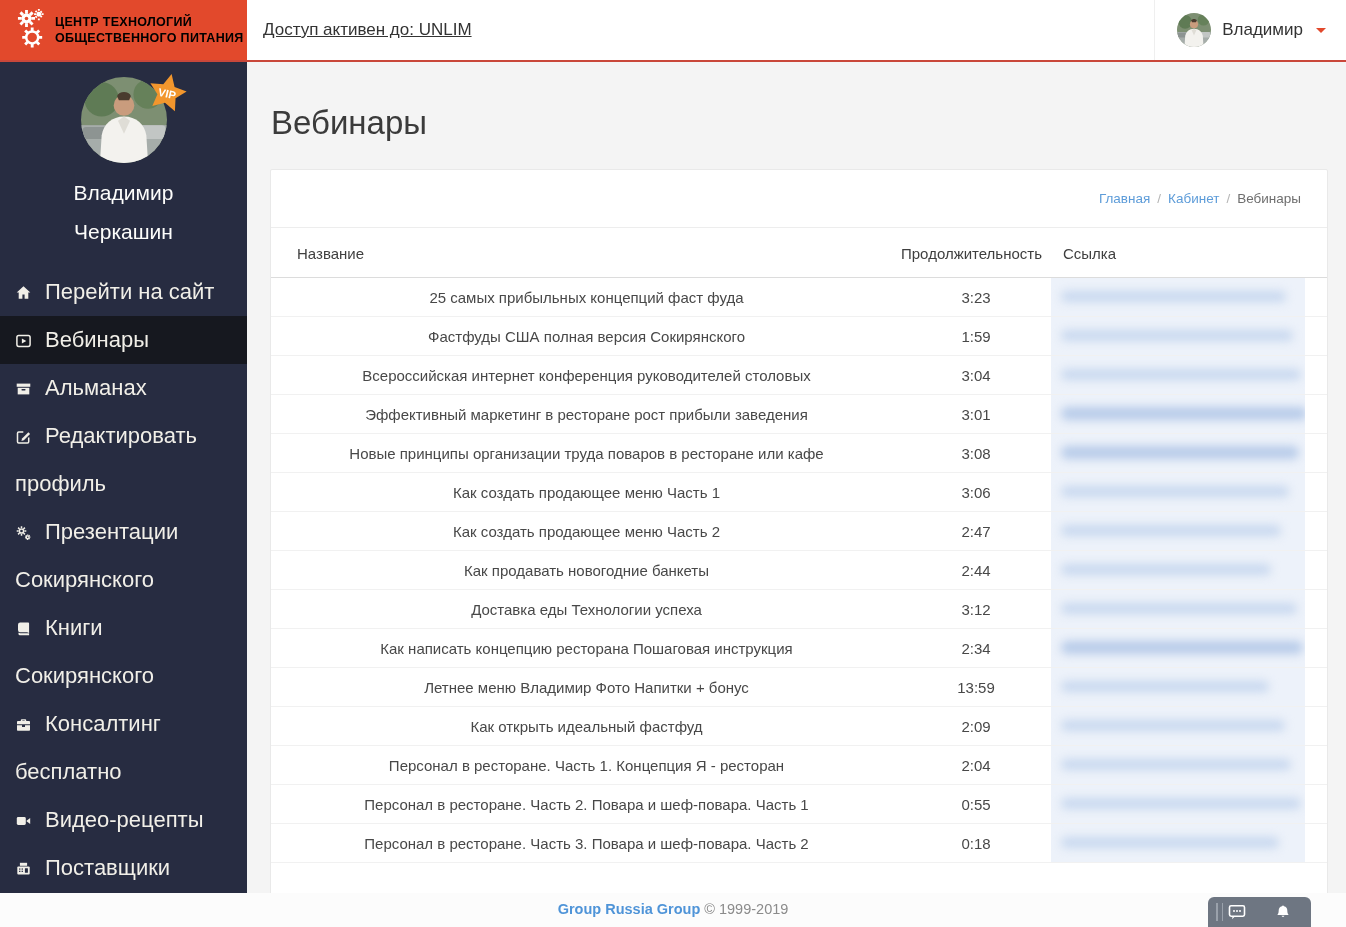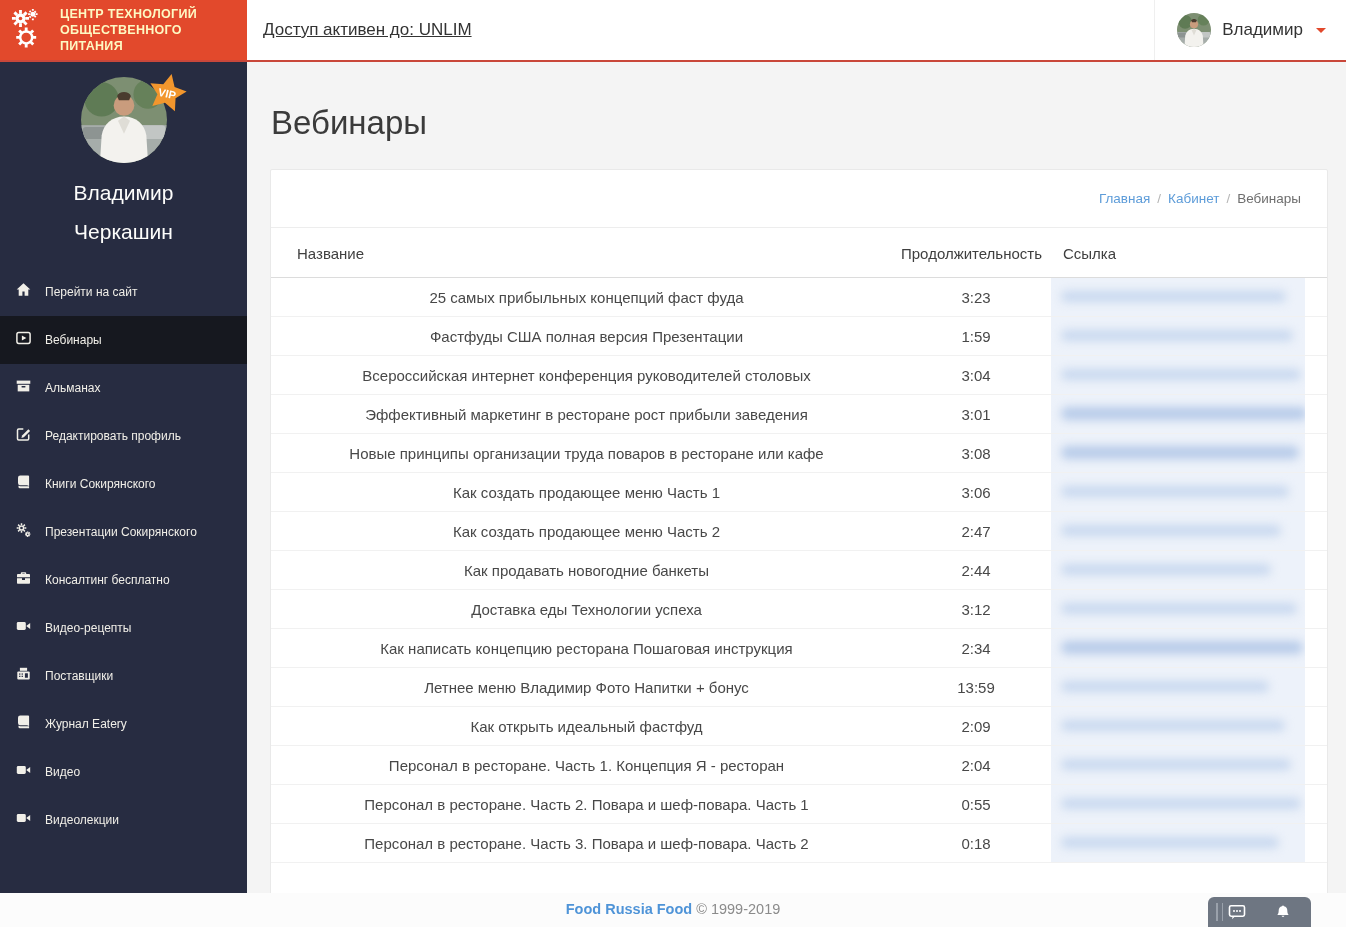--- a/index.html
+++ b/index.html
@@ -10,21 +10,21 @@
     background: #ffffff; color:#333;
   }
   
   .header {
     position:absolute; top:0; left:0; right:0; height:62px;
     background:#fff; border-bottom:2px solid var(--header-border-red, #c9473a);
     display:flex; align-items:stretch; z-index:30;
   }
   .brand {
     width:247px; flex:0 0 247px; background:var(--brand-red, #e2492c);
-    display:flex; align-items:center; padding-left:11px; gap:11px; color:#fef9c3;
+    display:flex; align-items:center; padding-left:17px; color:#000000;
   }
   .brand-logo { width:38px; height:44px; flex:0 0 38px; }
   .brand-text { font-size:12.5px; font-weight:bold; line-height:1.3; letter-spacing:.3px; }
   .access { align-self:center; margin-left:16px; font-size:17px; color:#333;text-decoration:underline; }
   .user-menu {
     margin-left:auto; display:flex; align-items:center;
     border-left:1px solid #efefef; padding:0 20px 0 22px; gap:11px; cursor:pointer;
   }
   .avatar-sm { width:34px; height:34px; border-radius:50%; overflow:hidden; flex:0 0 34px; }
   .avatar-sm svg, .avatar-lg svg { display:block; width:100%; height:100%; }
@@ -38,21 +38,21 @@
     position:absolute; top:62px; left:0; width:247px; bottom:34px;
     background:var(--sidebar-bg, #272c41); color:#f1efe8; overflow:hidden; z-index:10;
   }
   .profile { text-align:center; padding-top:15px; }
   .avatar-wrap { position:relative; width:86px; margin:0 auto; }
   .avatar-lg { width:86px; height:86px; border-radius:50%; overflow:hidden; }
   .vip-badge { position:absolute; top:-8px; right:-25px; width:50px; height:50px; }
   .profile-name { margin-top:10px; font-size:21px; line-height:39px; font-weight:400; color:#fdfdfb; }
   .nav { list-style:none; margin-top:17px; }
   .nav-item a {
-    display:block; padding:0 15px; line-height:48px; font-size:12px;
+    display:block; padding:0 15px; line-height:48px; font-size:22px;
     color:#f1efe8; text-decoration:none;
   }
   .nav-item.active { background:var(--sidebar-active-bg, #16181f); }
   .mi { display:inline-block; width:19px; margin-right:11px; vertical-align:-2px; }
   .mi svg { width:17px; height:16px; display:block; }
   .nav-item .bgfill { fill: var(--sidebar-bg, #272c41); }
   
   .main {
     position:absolute; top:62px; left:247px; right:0; bottom:34px;
     background:#f4f4f4; padding:0 18px 0 23px; overflow:hidden;
@@ -194,35 +194,35 @@
             </svg></span><span class="lbl">Альманах</span></a>
   </li>
       <li class="nav-item">
     <a href="#"><span class="mi"><svg viewBox="0 0 16 16">
               <path fill="none" stroke="currentColor" stroke-width="1.5" d="M13.2 8.6v4.2a1.2 1.2 0 0 1-1.2 1.2H3.2A1.2 1.2 0 0 1 2 12.8V4.2A1.2 1.2 0 0 1 3.2 3h4.6"></path>
               <path fill="currentColor" d="M6.6 9.6 12.9 3.2l1.7 1.7-6.3 6.4-2.4.7z"></path>
             </svg></span><span class="lbl">Редактировать профиль</span></a>
   </li>
       <li class="nav-item">
     <a href="#"><span class="mi"><svg viewBox="0 0 16 16">
-              <path fill="currentColor" d="M4.7 1.6h8a.9.9 0 0 1 .9.9v9.6l-2.1-.8H4.7a2.2 2.2 0 0 1-2.2-2.2V3.8a2.2 2.2 0 0 1 2.2-2.2z"></path>
-              <path fill="currentColor" d="M3.5 11.6c-.8.5-.8 1.9.1 2.4.3.2.8.3 1.2.3h8.8v-2H4.8c-.5 0-1-.3-1.3-.7z"></path>
-            </svg></span><span class="lbl">Книги Сокирянского</span></a>
-  </li>
-      <li class="nav-item">
-    <a href="#"><span class="mi"><svg viewBox="0 0 16 16">
               <g stroke="currentColor" stroke-width="1.5" fill="none">
                 <circle cx="6" cy="6" r="2.1"></circle>
                 <path d="M6 1.2v1.9M6 8.9v1.9M1.2 6h1.9M8.9 6h1.9M2.6 2.6 4 4M8 8l1.4 1.4M2.6 9.4 4 8M8 4l1.4-1.4"></path>
               </g>
               <g stroke="currentColor" stroke-width="1.3" fill="none">
                 <circle cx="12.2" cy="12.2" r="1.4"></circle>
                 <path d="M12.2 9.5v1M12.2 13.9v1M9.5 12.2h1M13.9 12.2h1M10.3 10.3l.7.7M13.4 13.4l.7.7M10.3 14.1l.7-.7M13.4 11l.7-.7"></path>
               </g>
             </svg></span><span class="lbl">Презентации Сокирянского</span></a>
+  </li>
+      <li class="nav-item">
+    <a href="#"><span class="mi"><svg viewBox="0 0 16 16">
+              <path fill="currentColor" d="M4.7 1.6h8a.9.9 0 0 1 .9.9v9.6l-2.1-.8H4.7a2.2 2.2 0 0 1-2.2-2.2V3.8a2.2 2.2 0 0 1 2.2-2.2z"></path>
+              <path fill="currentColor" d="M3.5 11.6c-.8.5-.8 1.9.1 2.4.3.2.8.3 1.2.3h8.8v-2H4.8c-.5 0-1-.3-1.3-.7z"></path>
+            </svg></span><span class="lbl">Книги Сокирянского</span></a>
   </li>
       <li class="nav-item">
     <a href="#"><span class="mi"><svg viewBox="0 0 16 16">
               <path fill="currentColor" d="M6.2 2.2h3.6c.5 0 .9.4.9.9v.8h2.8c.6 0 1 .5 1 1v2.3H1.5V4.9c0-.5.4-1 1-1h2.8v-.8c0-.5.4-.9.9-.9zm.6 1.7h2.4v-.4H6.8z"></path>
               <path fill="currentColor" d="M1.5 8.3h5v1.6h3V8.3h5v4.5c0 .6-.4 1-1 1h-11c-.6 0-1-.4-1-1z"></path>
             </svg></span><span class="lbl">Консалтинг бесплатно</span></a>
   </li>
       <li class="nav-item">
     <a href="#"><span class="mi"><svg viewBox="0 0 16 16">
               <rect x="1.3" y="4.1" width="9" height="7.8" rx="1.4" fill="currentColor"></rect>
@@ -277,21 +277,21 @@
           <tr>
     <td class="c-name">25 самых прибыльных концепций фаст фуда</td>
     <td class="c-dur">3:23</td>
     <td class="c-link">
       <div class="blurbox">
         <div class="smudge" style="width: 225px;"></div>
       </div>
     </td>
   </tr>
           <tr>
-    <td class="c-name">Фастфуды США полная версия Презентации</td>
+    <td class="c-name">Фастфуды США полная версия Сокирянского</td>
     <td class="c-dur">1:59</td>
     <td class="c-link">
       <div class="blurbox">
         <div class="smudge" style="width: 232px;"></div>
       </div>
     </td>
   </tr>
           <tr>
     <td class="c-name">Всероссийская интернет конференция руководителей столовых</td>
     <td class="c-dur">3:04</td>
@@ -408,21 +408,21 @@
         <div class="smudge" style="width: 218px;"></div>
       </div>
     </td>
   </tr>
         </tbody>
     </table>
   </div>
 </div>
 
 <div class="footer">
-  <a href="#">Food Russia Food</a>
+  <a href="#">Group Russia Group</a>
   <span>© 1999-2019</span>
 </div>
 
 <div class="chat-widget">
   <span class="handle">
       <i></i>
       <i></i>
     </span>
   <svg class="cw-icon" viewBox="0 0 18 16">
     <rect x="1.5" y="1.8" width="15" height="10.4" rx="1.6" fill="none" stroke="#fff" stroke-width="1.6"></rect>

